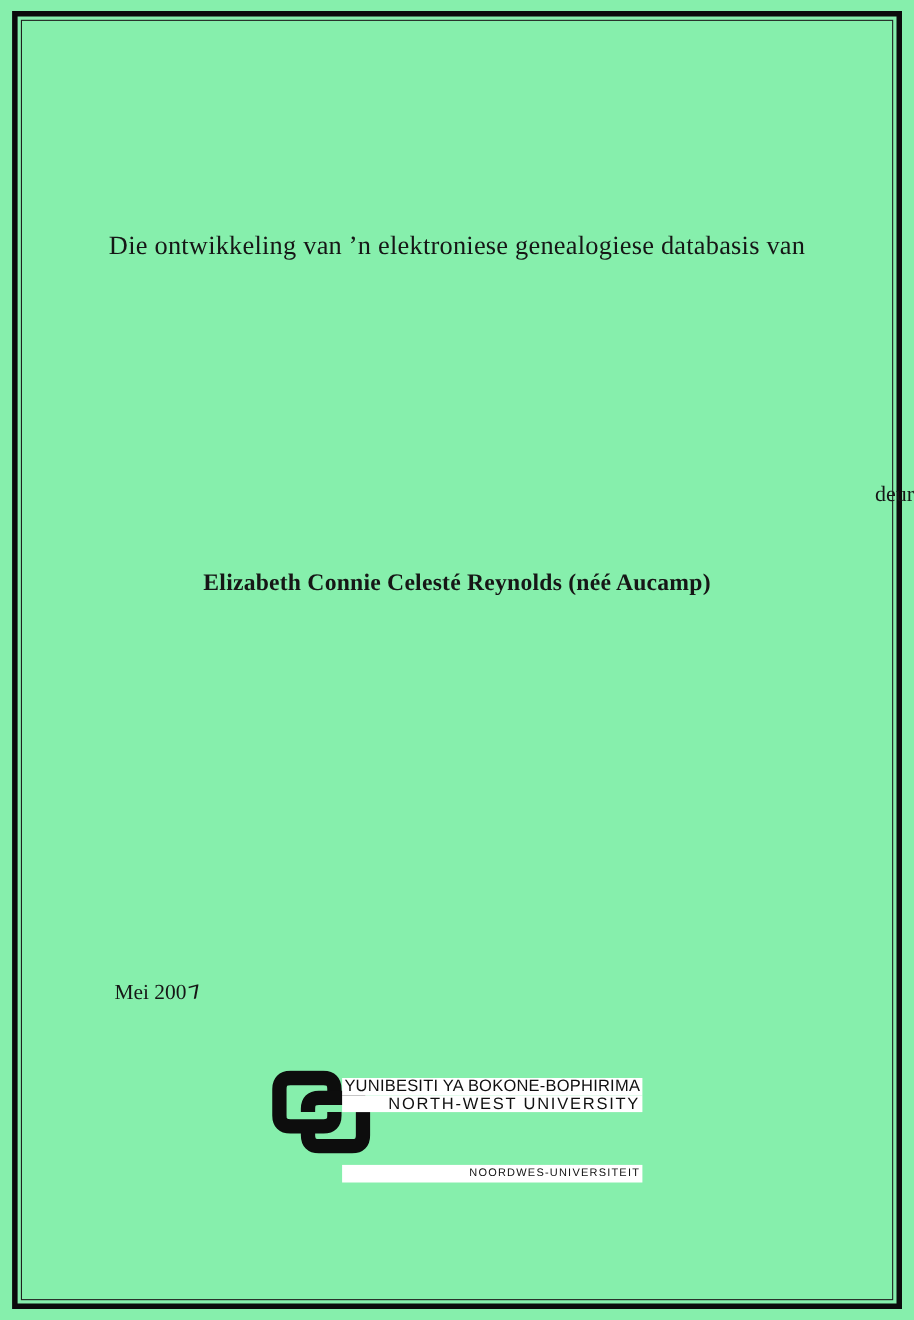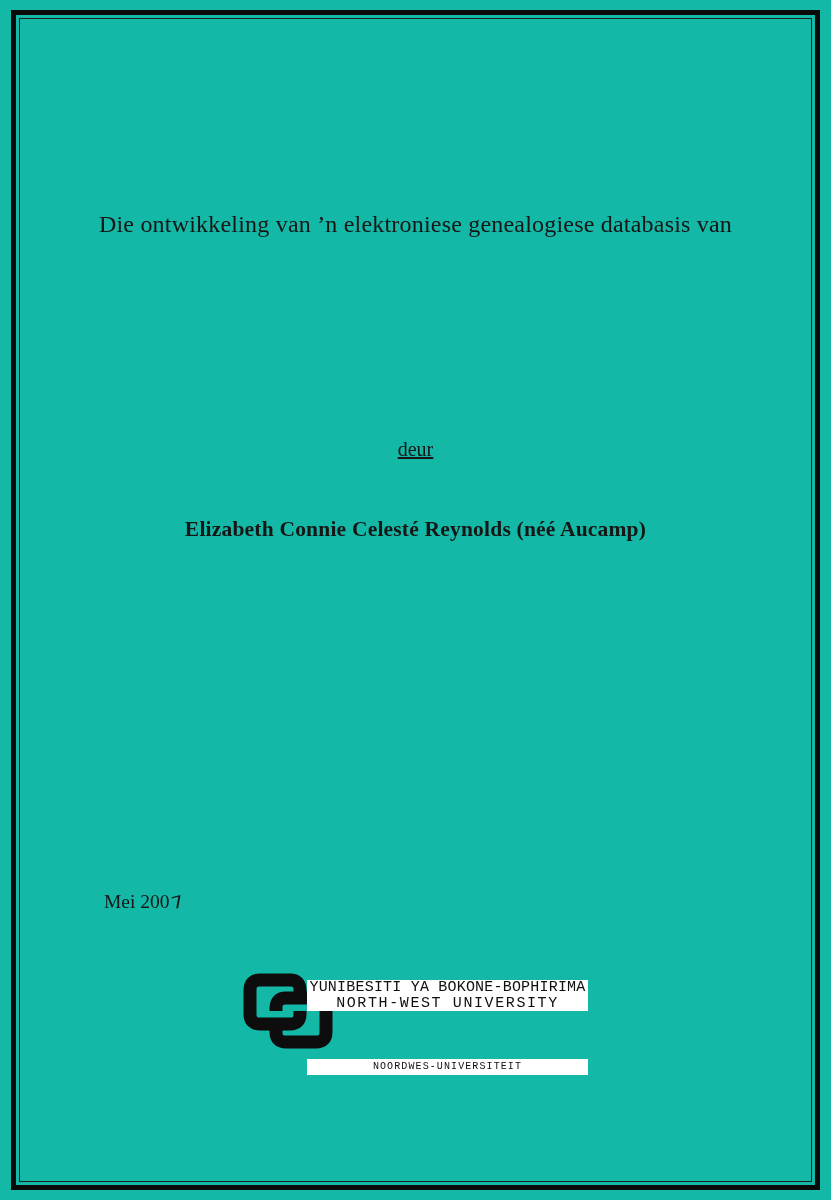--- a/index.html
+++ b/index.html
@@ -1,20 +1,20 @@
 <!DOCTYPE html>
 <html><head>
 <meta charset="utf-8">
 <style>
   html, body { margin: 0; padding: 0; background: #ffffff; }
   .page {
     position: relative;
     width: 831px;
     height: 1200px;
-    background: #14b8a6;
+    background: #86efac;
     font-family: "Liberation Serif", serif;
     color: #161616;
     overflow: hidden;
   }
   .frame-outer {
     position: absolute;
     left: 11px; top: 10px; right: 11px; bottom: 10px;
     border: 5px solid #0b0b0b;
   }
   .frame-inner {
@@ -26,23 +26,22 @@
     position: absolute;
     left: 60px; right: 60px; top: 203px;
     text-align: center;
     font-size: 24px;
     line-height: 42px;
     letter-spacing: 0.2px;
   }
   .byline {
     position: absolute;
     left: 0; right: 0; top: 438px;
-    text-align: center;
+    text-align: right;
     font-size: 20px;
-    text-decoration: underline;
   }
   .author-line {
     position: absolute;
     left: 0; right: 0; top: 517px;
     text-align: center;
     font-size: 21.5px;
     letter-spacing: 0.2px;
     font-weight: bold;
   }
   .statement {
@@ -75,22 +74,22 @@
     justify-content: center;
     align-items: flex-start;
   }
   .logo-mark { flex: 0 0 auto; }
   .logo-mark svg { display: block; }
   .logo-text {
     position: relative;
     z-index: 2;
     margin-left: -26px;
     padding-top: 7px;
-    text-align: center;
-    font-family: Liberation Mono, monospace;
+    text-align: right;
+    font-family: Liberation Sans, sans-serif;
     color: #101010;
     line-height: 15.5px;
   }
   .logo-text div { background: #ffffff; padding: 0 2px; }
   .logo-line-1 { font-size: 15px; letter-spacing: 0.2px; }
   .logo-line-2 { font-size: 15px; letter-spacing: 1.6px; }
   .logo-line-3 { font-size: 10px; letter-spacing: 1.1px; margin-top: 48px; }
 </style>
 </head>
 <body>

